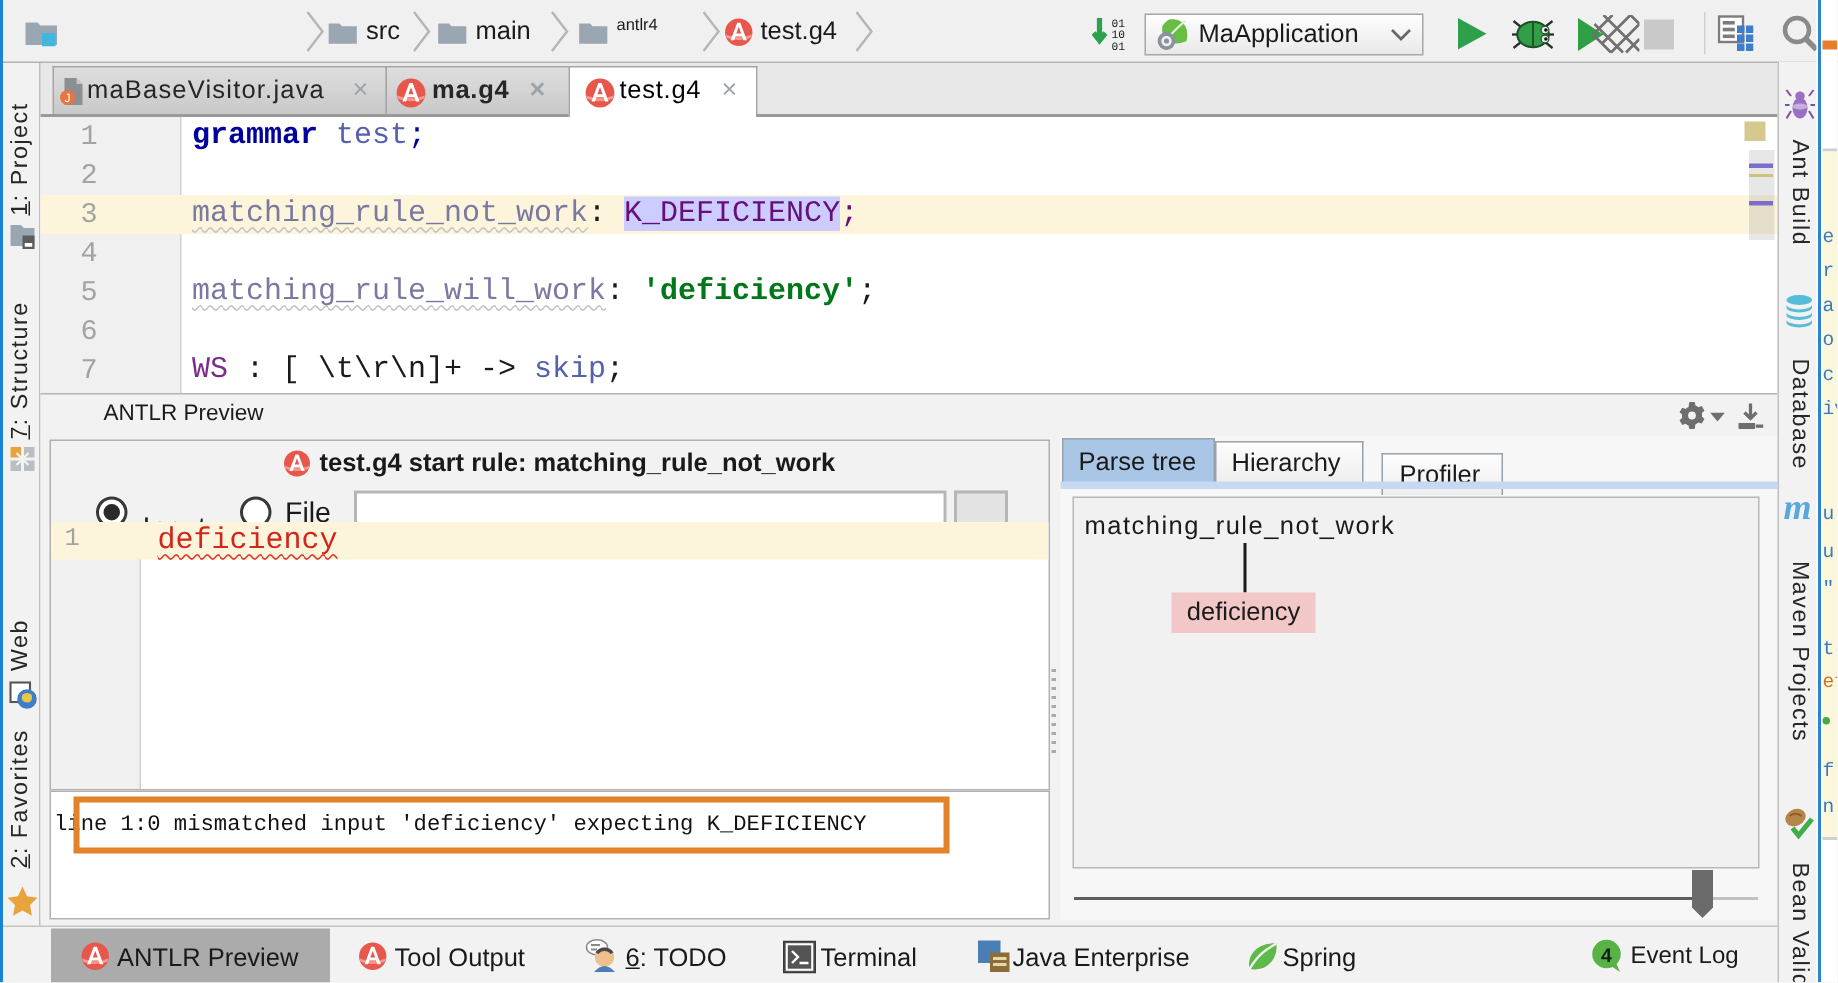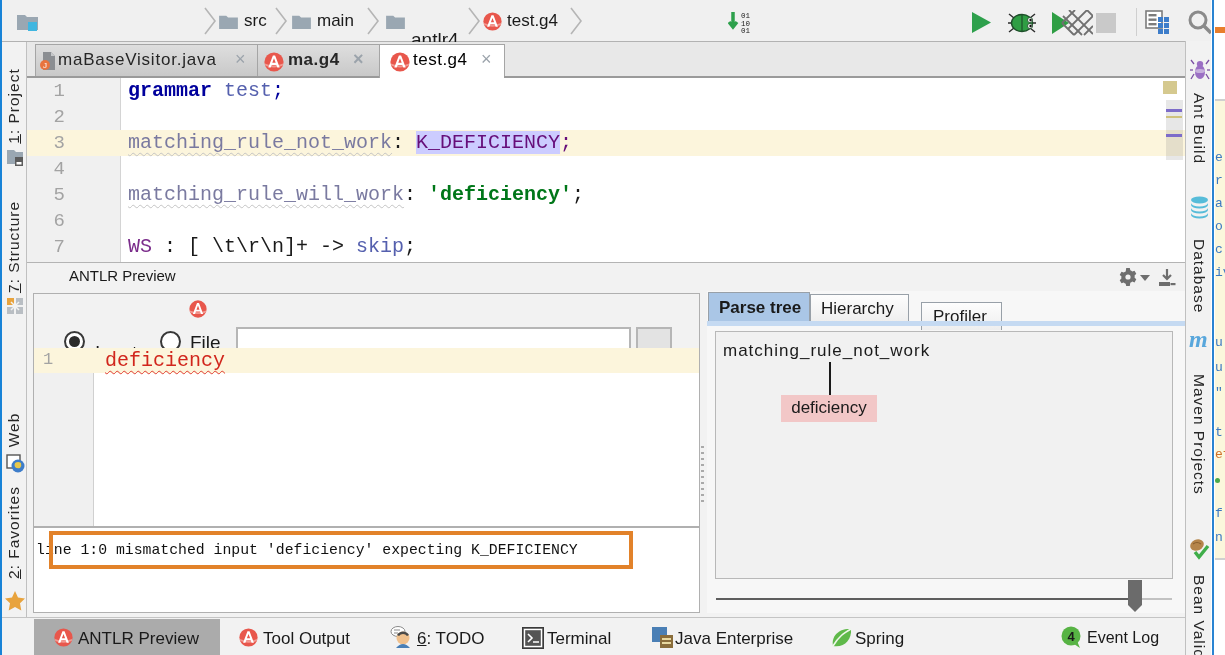--- a/index.html
+++ b/index.html
@@ -45,38 +45,52 @@
     <svg class="abs" style="left:291px;top:13px;" width="21" height="17" viewBox="0 0 23 19">
         <path d="M1 3 h8 l2 2 h11 v13 h-21 z" fill="#9aa7b2"></path>
       </svg>
     <div class="abs" style="left:317px;top:11px;font-size:17px;">main</div>
     <svg class="abs" style="left:366px;top:7px;" width="14" height="28" viewBox="0 0 14 28">
         <path d="M2 1 L12 14 L2 27" fill="none" stroke="#b5b5b5" stroke-width="1.6"></path>
       </svg>
     <svg class="abs" style="left:385px;top:13px;" width="21" height="17" viewBox="0 0 23 19">
         <path d="M1 3 h8 l2 2 h11 v13 h-21 z" fill="#9aa7b2"></path>
       </svg>
-    <div class="abs" style="left:411px;top:29px;font-size:19px;">antlr4</div>
+    <div class="abs" style="left:411px;top:11px;font-size:11px;">antlr4</div>
     <svg class="abs" style="left:467px;top:7px;" width="14" height="28" viewBox="0 0 14 28">
         <path d="M2 1 L12 14 L2 27" fill="none" stroke="#b5b5b5" stroke-width="1.6"></path>
       </svg>
     <svg class="abs" style="left:483px;top:12px;" width="19" height="19" viewBox="0 0 20 20">
       <use href="#antlricon"></use>
     </svg>
     <div class="abs" style="left:507px;top:11px;font-size:17px;">test.g4</div>
     <svg class="abs" style="left:569px;top:7px;" width="14" height="28" viewBox="0 0 14 28">
         <path d="M2 1 L12 14 L2 27" fill="none" stroke="#b5b5b5" stroke-width="1.6"></path>
       </svg>
 
     <svg class="abs" style="left:728px;top:11px;" width="32" height="24" viewBox="0 0 32 24">
       <path d="M5 1 v14 M1 11 l4 5 l4-5" stroke="#2ea04c" stroke-width="3.5" fill="none"></path>
       <text x="13" y="7" font-size="7.5" font-family="Liberation Mono, monospace" fill="#1a1a1a">01</text>
       <text x="13" y="14.5" font-size="7.5" font-family="Liberation Mono, monospace" fill="#1a1a1a">10</text>
       <text x="13" y="22" font-size="7.5" font-family="Liberation Mono, monospace" fill="#1a1a1a">01</text>
     </svg>
+    <div class="abs" style="left:763px;top:9px;width:184px;height:26px;background:linear-gradient(#fefefe,#e9e9e9);border:1px solid #a6a6a6;">
+      <svg class="abs" style="left:6px;top:2px;" width="23" height="23" viewBox="0 0 24 24">
+        <path d="M10 1 C19 0 24 6 22 16 C14 20 4 17 5 6 C7 2 10 1 10 1 Z" fill="#68bd45"></path>
+        <path d="M21 2 C14 8 10 12 7 17" stroke="#dff0d8" stroke-width="1.4" fill="none"></path>
+        <circle cx="8" cy="16" r="6.2" fill="#8a939e"></circle>
+        <circle cx="8" cy="16" r="3.6" fill="#eef0f2"></circle>
+        <circle cx="8" cy="16" r="1.8" fill="#8a939e"></circle>
+        <rect x="7" y="9" width="2" height="3.5" fill="#8a939e"></rect>
+      </svg>
+      <div class="abs" style="left:35px;top:3px;font-size:17px;">MaApplication</div>
+      <svg class="abs" style="left:163px;top:9px;" width="14" height="9" viewBox="0 0 14 9">
+          <path d="M1 1 l6 6 l6-6" stroke="#666" stroke-width="1.8" fill="none"></path>
+        </svg>
+    </div>
     <svg class="abs" style="left:971px;top:11px;" width="21" height="23" viewBox="0 0 21 23">
         <path d="M1 1 L20 11.5 L1 22 Z" fill="#2ea04c"></path>
       </svg>
     <svg class="abs" style="left:1008px;top:10px;" width="30" height="26" viewBox="0 0 30 26">
       <g stroke="#2b2b2b" stroke-width="1.5" fill="none">
         <line x1="6" y1="8" x2="1" y2="4"></line>
           <line x1="5" y1="13" x2="0" y2="13"></line>
           <line x1="6" y1="18" x2="1" y2="22"></line>
         <line x1="22" y1="8" x2="27" y2="4"></line>
           <line x1="23" y1="13" x2="28" y2="13"></line>
@@ -210,20 +224,21 @@
     </svg>
   </div>
 
   <div class="abs" id="leftpreview" style="left:27px;top:291px;width:670px;height:322px;background:#f2f2f2;">
 
     <div class="abs" style="left:6px;top:2px;width:665px;height:232px;border:1px solid #b0b0b0;background:#f2f2f2;overflow:hidden;">
 
       <svg class="abs" style="left:155px;top:6px;" width="18" height="18" viewBox="0 0 20 20">
         <use href="#antlricon"></use>
       </svg>
+      <div class="abs" style="left:179px;top:5px;font-size:17px;font-weight:bold;">test.g4 start rule: matching_rule_not_work</div>
 
       <div class="abs" style="left:30px;top:37px;width:17px;height:17px;border-radius:50%;border:2px solid #383838;background:#fff;"></div>
       <div class="abs" style="left:35px;top:42px;width:11px;height:11px;border-radius:50%;background:#2b2b2b;"></div>
       <div class="abs" style="left:61px;top:48px;font-size:19px;">Input</div>
       <div class="abs" style="left:126px;top:37px;width:17px;height:17px;border-radius:50%;border:2px solid #383838;background:#fff;"></div>
       <div class="abs" style="left:156px;top:38px;font-size:19px;">File</div>
       <div class="abs" style="left:202px;top:33px;width:391px;height:24px;background:#fff;border:2px solid #b6b6b6;"></div>
       <div class="abs" style="left:602px;top:33px;width:32px;height:24px;background:#e3e3e3;border:2px solid #b6b6b6;"></div>
 
       <div class="abs" style="left:0;top:54px;width:665px;height:178px;background:#fff;">
@@ -236,21 +251,21 @@
 
     <div class="abs" style="left:6px;top:236px;width:665px;height:84px;border:1px solid #b0b0b0;background:#fff;">
       <div class="mono abs" style="left:2px;top:14px;font-size:14.8px;color:#111;white-space:pre;">line 1:0 mismatched input 'deficiency' expecting K_DEFICIENCY</div>
     </div>
 
     <div class="abs" style="left:22px;top:240px;width:584px;height:38px;box-sizing:border-box;border:4px solid #e2822a;"></div>
   </div>
 
   <div class="abs" id="parsetree" style="left:707px;top:291px;width:478px;height:322px;background:#f7f7f7;">
 
-    <div class="abs" style="left:1px;top:1px;width:100px;height:29px;background:#aac6e6;border:1px solid #98a0a8;border-bottom:none;font-weight:bold;">
+    <div class="abs" style="left:1px;top:1px;width:100px;height:29px;background:#aac6e6;border:1px solid #98a0a8;border-bottom:none;">
       <div class="abs" style="left:10px;top:5px;font-size:17px;">Parse tree</div>
     </div>
     <div class="abs" style="left:103px;top:3px;width:97px;height:27px;background:linear-gradient(#fdfdfd,#eee);border:1px solid #98a0a8;border-bottom:none;">
       <div class="abs" style="left:10px;top:4px;font-size:17px;">Hierarchy</div>
     </div>
     <div class="abs" style="left:202px;top:11px;width:79px;height:27px;background:linear-gradient(#fdfdfd,#eee);border:1px solid #98a0a8;border-bottom:none;margin-left:12px;">
       <div class="abs" style="left:11px;top:4px;font-size:17px;">Profiler</div>
     </div>
     <div class="abs" style="left:0;top:30px;width:478px;height:5px;background:#c5daf2;"></div>
 

